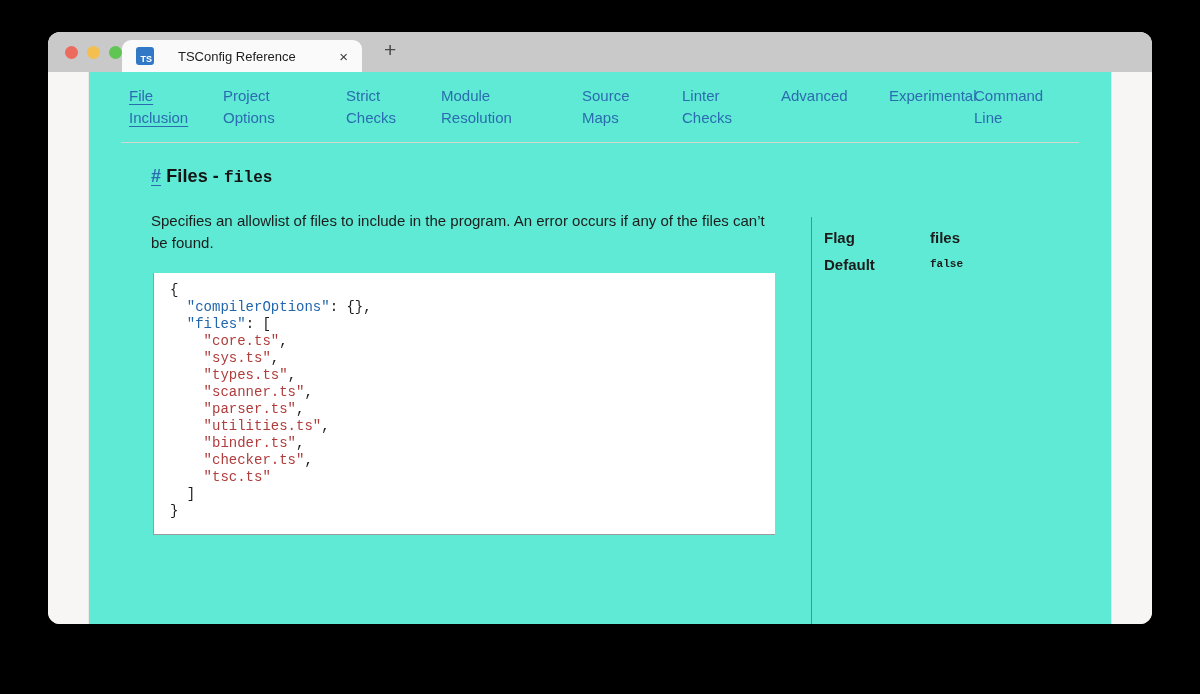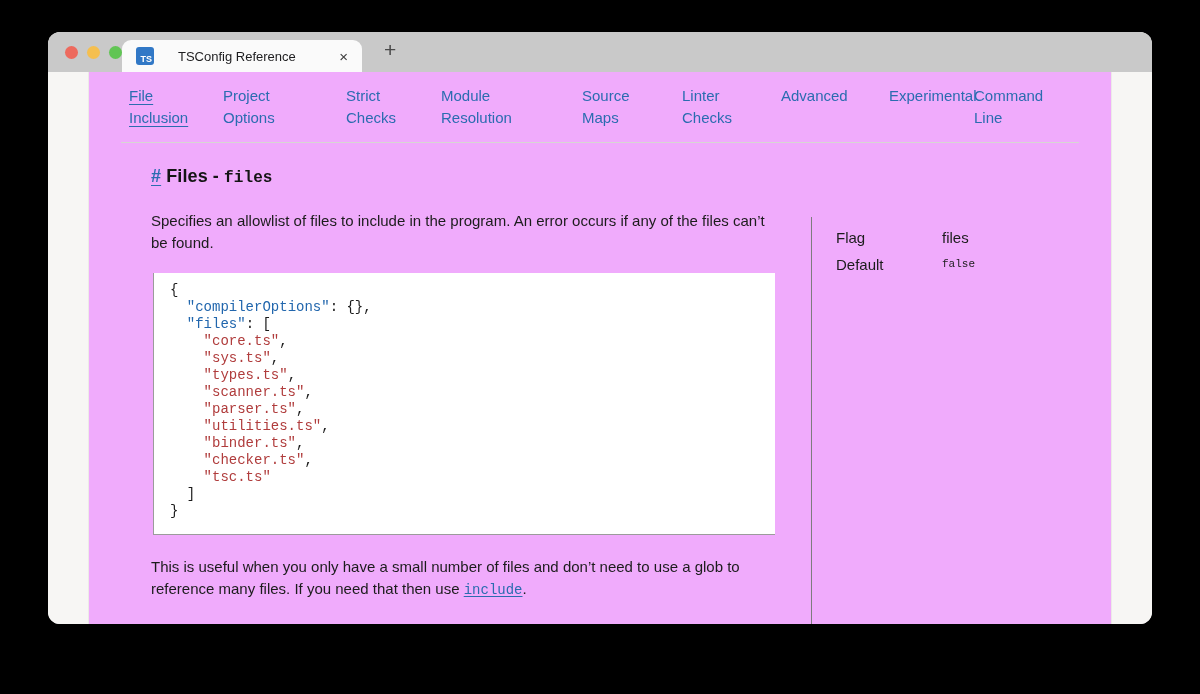--- a/index.html
+++ b/index.html
@@ -41,21 +41,21 @@
     color:#fff;font-size:9px;font-weight:bold;
     display:flex;align-items:flex-end;justify-content:flex-end;
     padding:0 2px 1px 0;flex:0 0 auto;
   }
   .tab-title{margin-left:24px;font-size:13px;color:#1d1d1f;flex:1 1 auto;white-space:nowrap;overflow:hidden}
   .tab-close{font-size:15px;color:#3c3c3c;padding:0 4px;cursor:default}
   .newtab{position:absolute;left:330px;top:6px;font-size:21px;font-weight:300;color:#4a4a4a;padding:0 6px}
   
   .page{position:relative;height:552px;background:#f7f6f4}
   .content{
-    position:absolute;left:40px;right:40px;top:0;bottom:0;background:#f0abfc;
+    position:absolute;left:40px;right:40px;top:0;bottom:0;background:#5eead4;
     border-left:1px solid #eceae7;border-right:1px solid #eceae7;
   }
   
   nav{display:flex;padding:13px 0 0 40px;font-size:15px;line-height:22px}
   .nav-item{color:var(--accent);text-decoration:none;display:block}
   .nav-item.active{text-decoration:underline;text-underline-offset:3px}
   nav .nav-item:nth-child(1){width:94px}
   nav .nav-item:nth-child(2){width:123px}
   nav .nav-item:nth-child(3){width:95px}
   nav .nav-item:nth-child(4){width:141px}
@@ -84,21 +84,21 @@
   pre.codeblock code{
     font-family:"Liberation Mono",monospace;font-size:14px;line-height:17px;
     color:var(--code-plain);white-space:pre;display:block;
   }
   .tok-k{color:var(--code-key)}
   .tok-s{color:var(--code-string)}
   .tok-p{color:var(--code-plain)}
   
   aside{
     position:absolute;left:722px;top:51px;width:300px;height:417px;
-    border-left:1px solid #7d7d7d;padding:7px 0 0 24px;
+    border-left:1px solid #7d7d7d;padding:7px 0 0 12px;font-weight:bold;
   }
   .meta-row{display:flex;line-height:27px;font-size:15px;color:#1c1c1c}
   .meta-label{width:106px;flex:0 0 auto}
   .meta-value{font-size:15px}
   .meta-value.mono{font-family:"Liberation Mono",monospace;font-size:11px}
 </style>
 </head>
 <body>
 
 <div class="window">
@@ -146,21 +146,20 @@
 <span class="tok-p">    </span><span class="tok-s">"types.ts"</span><span class="tok-p">,</span>
 <span class="tok-p">    </span><span class="tok-s">"scanner.ts"</span><span class="tok-p">,</span>
 <span class="tok-p">    </span><span class="tok-s">"parser.ts"</span><span class="tok-p">,</span>
 <span class="tok-p">    </span><span class="tok-s">"utilities.ts"</span><span class="tok-p">,</span>
 <span class="tok-p">    </span><span class="tok-s">"binder.ts"</span><span class="tok-p">,</span>
 <span class="tok-p">    </span><span class="tok-s">"checker.ts"</span><span class="tok-p">,</span>
 <span class="tok-p">    </span><span class="tok-s">"tsc.ts"</span>
 <span class="tok-p">  ]</span>
 <span class="tok-p">}</span></code></pre>
 
-          <p class="outro"><span>This is useful when you only have a small number of files and don’t need to use a glob to reference many files. If you need that then use </span><a class="code-link">include</a><span>.</span></p>
         </article>
 
         <aside>
             <div class="meta-row">
               <span class="meta-label">Flag</span>
               <span class="meta-value">files</span>
             </div>
             <div class="meta-row">
               <span class="meta-label">Default</span>
               <span class="meta-value mono">false</span>

